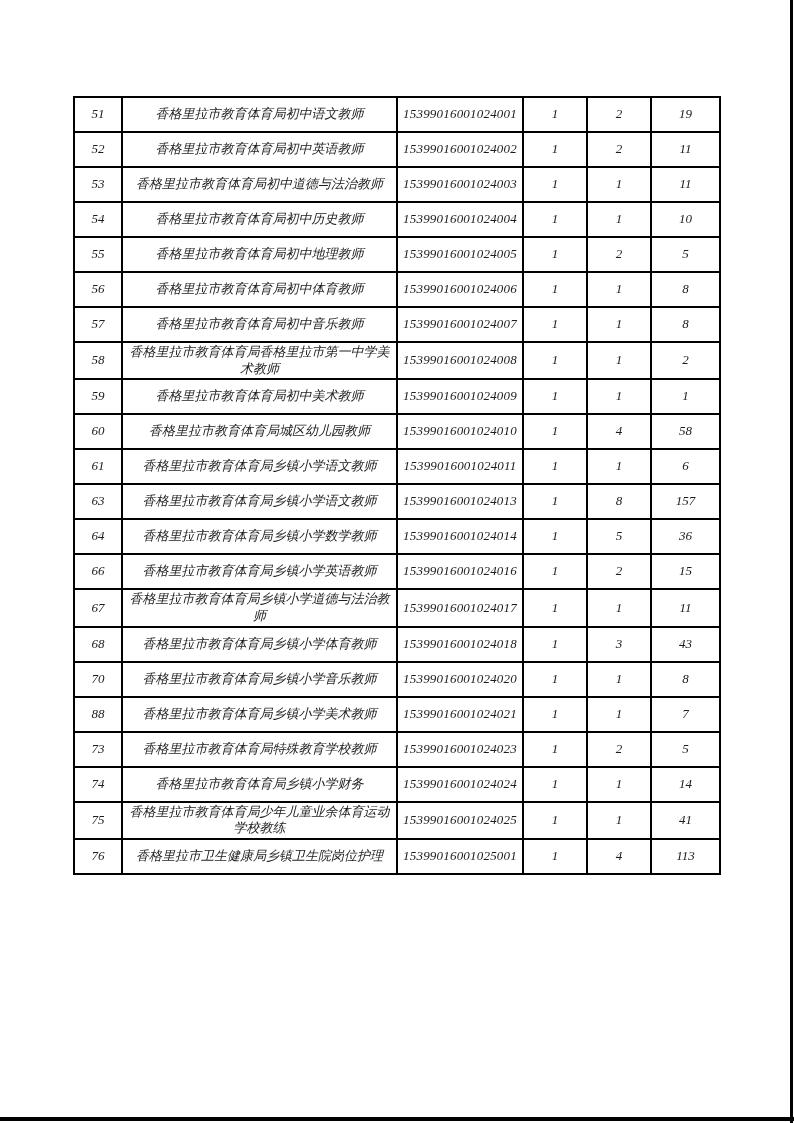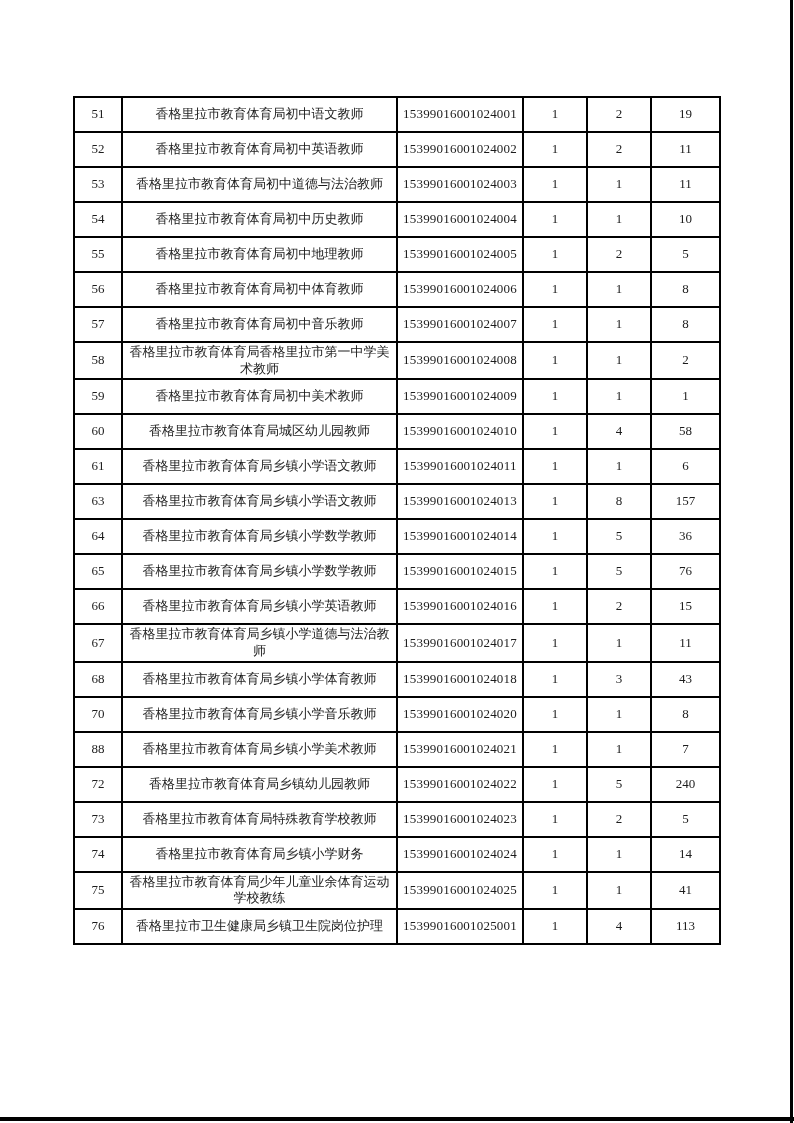--- a/index.html
+++ b/index.html
@@ -9,20 +9,21 @@
     font-family: "Liberation Serif", "DejaVu Serif", serif;
     color: #1c1c1c;
     overflow: hidden;
     position: relative;
   }
   .page {
     position: absolute;
     left: 0; top: 0;
     width: 794px; height: 1123px;
     background: #ffffff;
+    font-style: italic;
   }
   table.positions {
     position: absolute;
     left: 73px; top: 96px;
     width: 646px;
     border-collapse: collapse;
     table-layout: fixed;
   }
   table.positions td {
     border: 2px solid #000000;
@@ -167,28 +168,20 @@
     </tr>
         <tr>
       <td class="cell-no">64</td>
       <td class="cell-name">香格里拉市教育体育局乡镇小学数学教师</td>
       <td class="cell-code">15399016001024014</td>
       <td class="cell-v1">1</td>
       <td class="cell-v2">5</td>
       <td class="cell-v3">36</td>
     </tr>
         <tr>
-      <td class="cell-no">65</td>
-      <td class="cell-name">香格里拉市教育体育局乡镇小学数学教师</td>
-      <td class="cell-code">15399016001024015</td>
-      <td class="cell-v1">1</td>
-      <td class="cell-v2">5</td>
-      <td class="cell-v3">76</td>
-    </tr>
-        <tr>
       <td class="cell-no">66</td>
       <td class="cell-name">香格里拉市教育体育局乡镇小学英语教师</td>
       <td class="cell-code">15399016001024016</td>
       <td class="cell-v1">1</td>
       <td class="cell-v2">2</td>
       <td class="cell-v3">15</td>
     </tr>
         <tr>
       <td class="cell-no">67</td>
       <td class="cell-name">香格里拉市教育体育局乡镇小学道德与法治教师</td>
@@ -215,28 +208,20 @@
     </tr>
         <tr>
       <td class="cell-no">88</td>
       <td class="cell-name">香格里拉市教育体育局乡镇小学美术教师</td>
       <td class="cell-code">15399016001024021</td>
       <td class="cell-v1">1</td>
       <td class="cell-v2">1</td>
       <td class="cell-v3">7</td>
     </tr>
         <tr>
-      <td class="cell-no">72</td>
-      <td class="cell-name">香格里拉市教育体育局乡镇幼儿园教师</td>
-      <td class="cell-code">15399016001024022</td>
-      <td class="cell-v1">1</td>
-      <td class="cell-v2">5</td>
-      <td class="cell-v3">240</td>
-    </tr>
-        <tr>
       <td class="cell-no">73</td>
       <td class="cell-name">香格里拉市教育体育局特殊教育学校教师</td>
       <td class="cell-code">15399016001024023</td>
       <td class="cell-v1">1</td>
       <td class="cell-v2">2</td>
       <td class="cell-v3">5</td>
     </tr>
         <tr>
       <td class="cell-no">74</td>
       <td class="cell-name">香格里拉市教育体育局乡镇小学财务</td>

